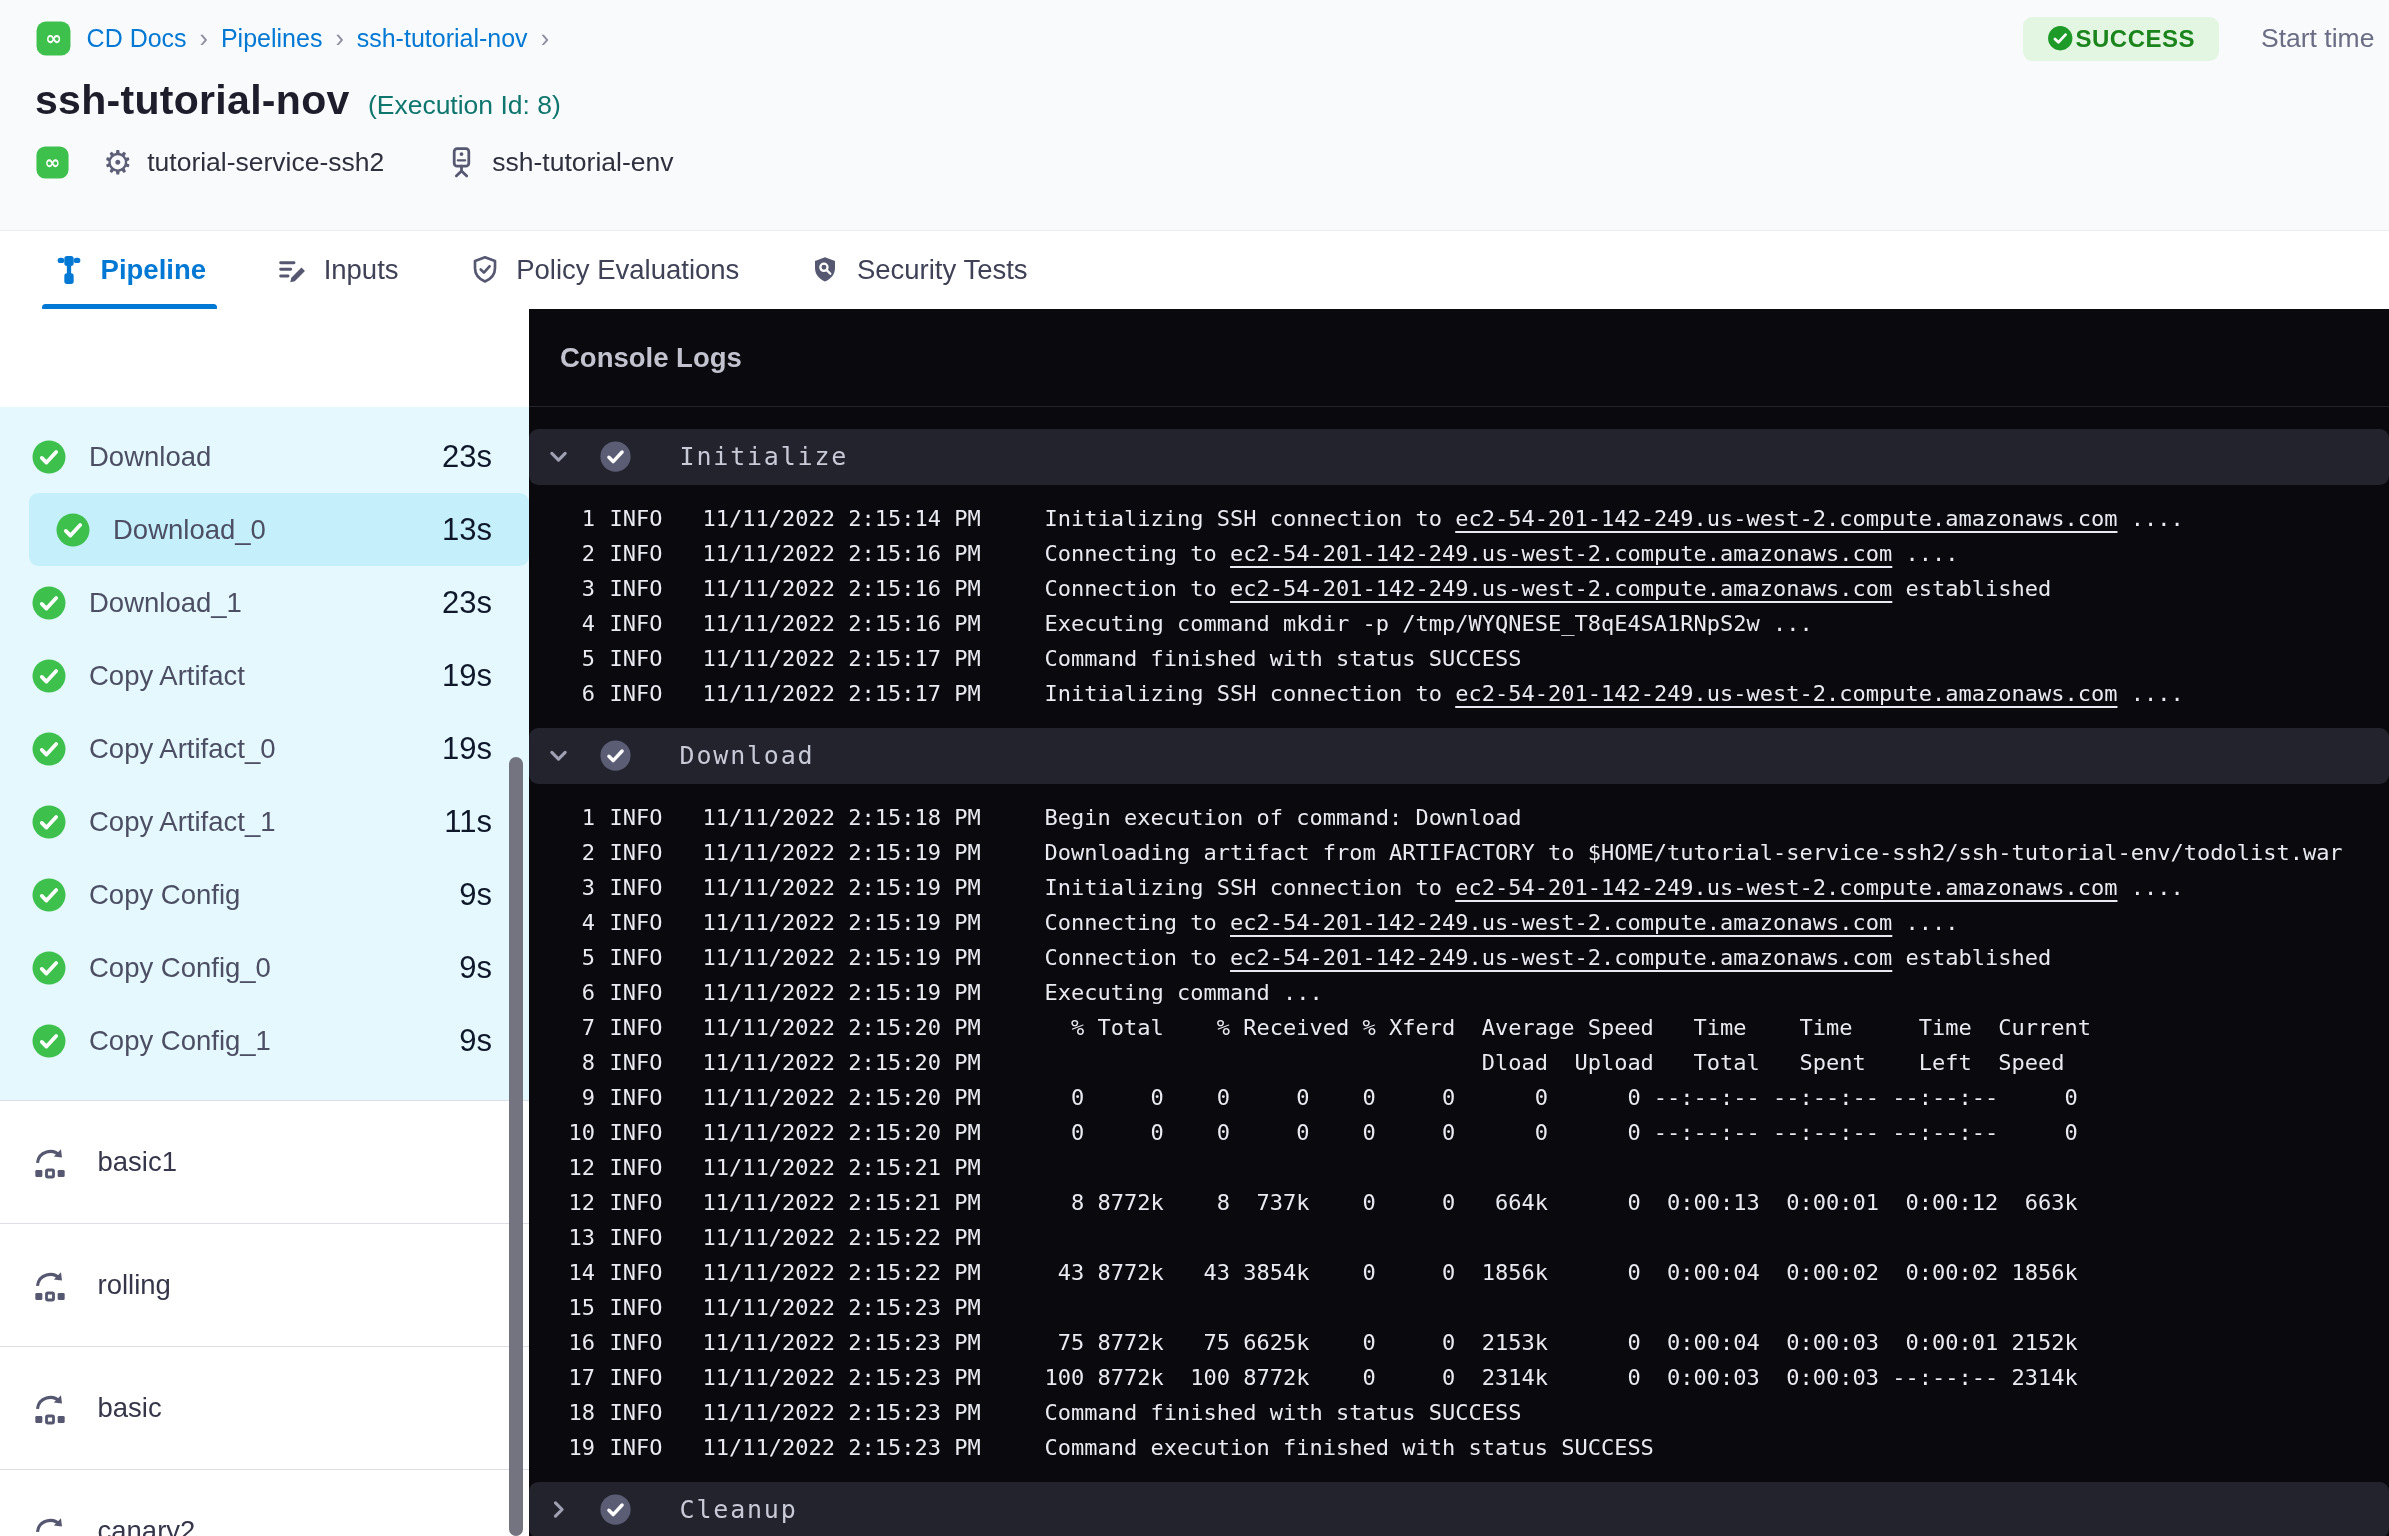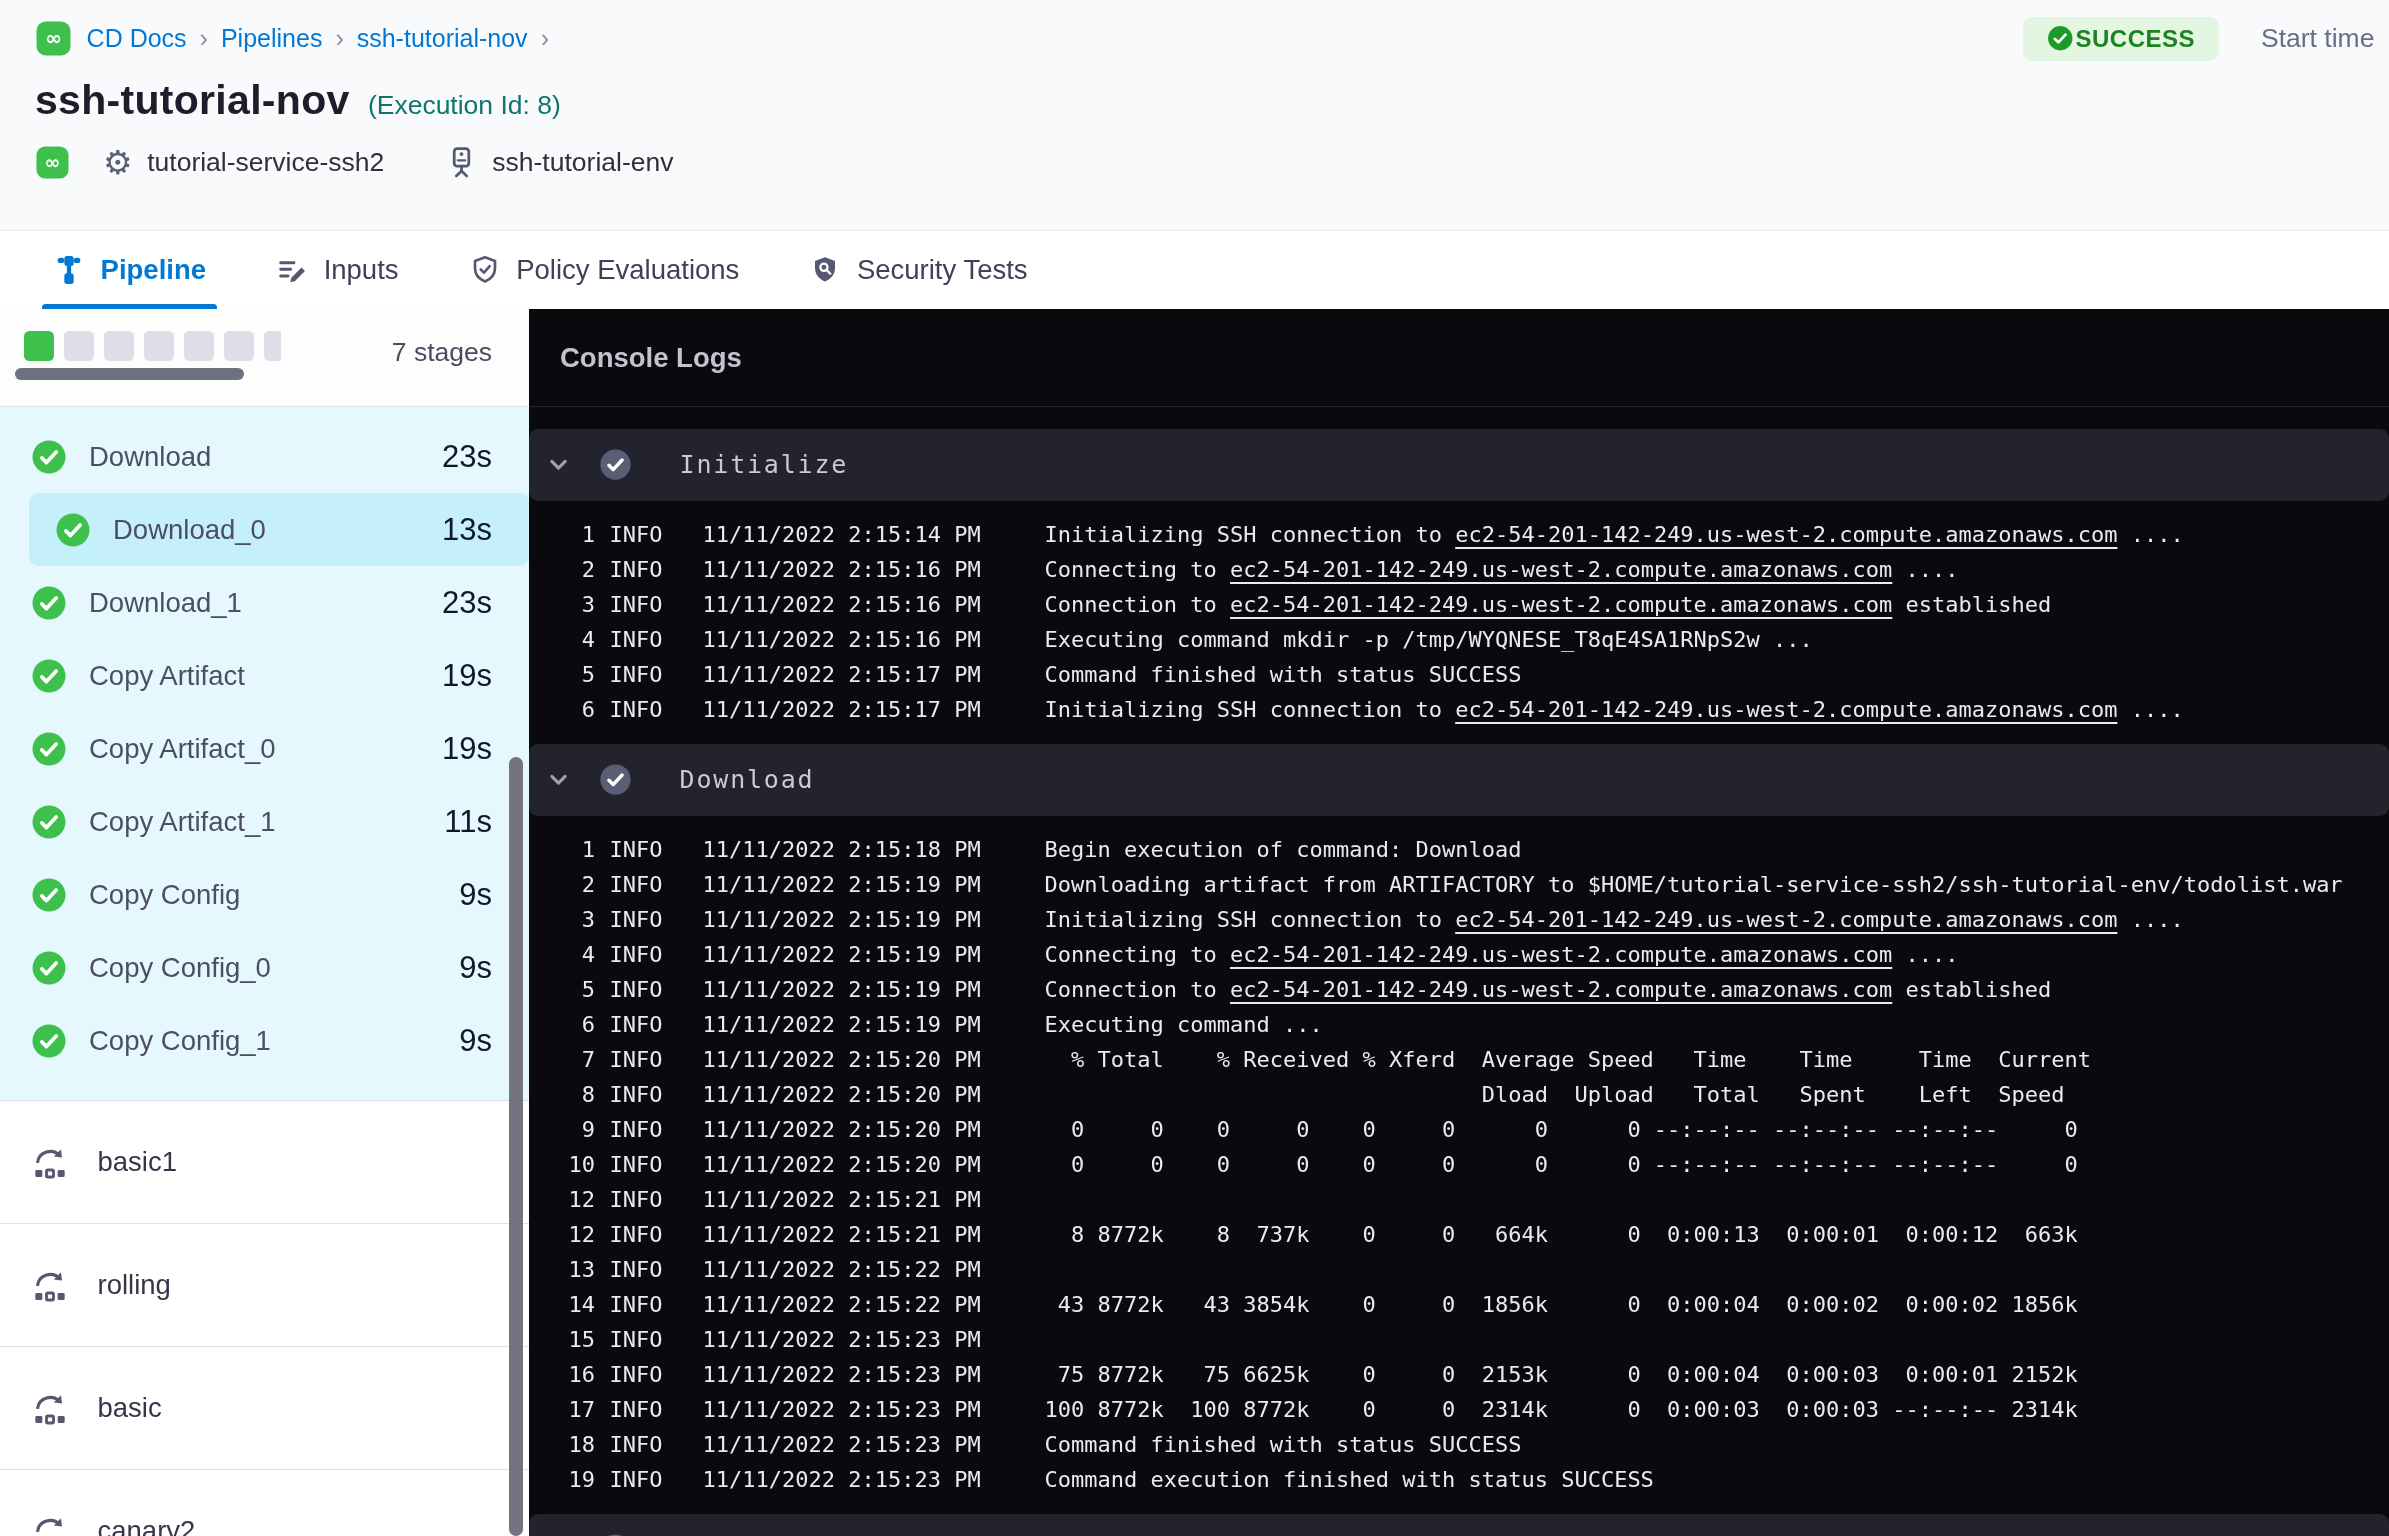--- a/index.html
+++ b/index.html
@@ -65,21 +65,21 @@
                 border-bottom:0.9px solid #dddee8;font-size:27.5px;color:#35364a;cursor:pointer;box-sizing:border-box;}
   .roll-icon{width:44px;height:40px;color:#565871;flex:none;}
 
   .vscroll{position:absolute;right:6.4px;top:448px;width:13.7px;height:779px;border-radius:7.3px;background:#73747f;cursor:pointer;}
 
   
   .console{position:relative;flex:1;height:100%;background:#0a0a0e;overflow:hidden;}
   .console-header{height:98px;display:flex;align-items:center;padding-left:31px;font-size:27.5px;font-weight:bold;
                   color:#c2c3cf;border-bottom:1.8px solid #25252c;box-sizing:border-box;}
   .console-body{padding-top:14.6px;}
-  .sec-bar{display:flex;align-items:center;height:72px;background:#23232d;border-radius:9.2px;margin:7.3px 0;cursor:pointer;}
+  .sec-bar{display:flex;align-items:center;height:56px;background:#23232d;border-radius:9.2px;margin:7.3px 0;cursor:pointer;}
   .sec-chevron{width:29px;height:29px;margin-left:14.6px;color:#9fa0b4;flex:none;}
   .sec-check{width:33px;height:33px;margin-left:26px;flex:none;}
   .sec-title{margin-left:48px;font-family:"DejaVu Sans Mono",monospace;font-size:25px;letter-spacing:1.8px;color:#c9cad7;}
   .sec-lines{padding:9.2px 0;}
   .log-line{display:flex;height:35px;line-height:35px;font-family:"DejaVu Sans Mono",monospace;
             font-size:22px;color:#eaeaf2;white-space:pre;}
   .ln{width:66px;text-align:right;flex:none;}
   .lv{margin-left:14.6px;width:60px;flex:none;}
   .lt{margin-left:33px;width:302px;flex:none;}
   .lm{margin-left:40px;flex:1;overflow:hidden;}
@@ -167,33 +167,20 @@
             <circle cx="11.2" cy="10" r="2.7" fill="none" stroke="#fff" stroke-width="1.7"></circle>
             <path d="M13.3 12.1l2.7 2.7" stroke="#fff" stroke-width="1.7" stroke-linecap="round"></path>
           </svg></span>
         <span>Security Tests</span>
       </div>
     </nav>
 
   <div class="content">
 
     <aside class="sidebar">
-      <div class="stages-header">
-        <div class="squares" id="progress">
-            <div class="sq done"></div>
-            <div class="sq"></div>
-            <div class="sq"></div>
-            <div class="sq"></div>
-            <div class="sq"></div>
-            <div class="sq"></div>
-            <div class="sq cut"></div>
-          </div>
-        <div class="hscroll"></div>
-        <span class="stage-count">7 stages</span>
-      </div>
       <div class="stage-list" id="stageList">
           <div class="stage-row">
             <span class="chk"><svg viewBox="0 0 24 24" width="100%" height="100%">
                 <circle cx="12" cy="12" r="11" fill="#3ec04d"></circle>
                 <path d="M7.2 12.6l3.1 3.1 6.5-7" fill="none" stroke="#fff" stroke-width="2.5" stroke-linecap="round" stroke-linejoin="round"></path>
               </svg></span>
             <span class="stage-label">Download</span>
             <span class="stage-duration">23s</span>
           </div>
           <div class="stage-row child selected">

